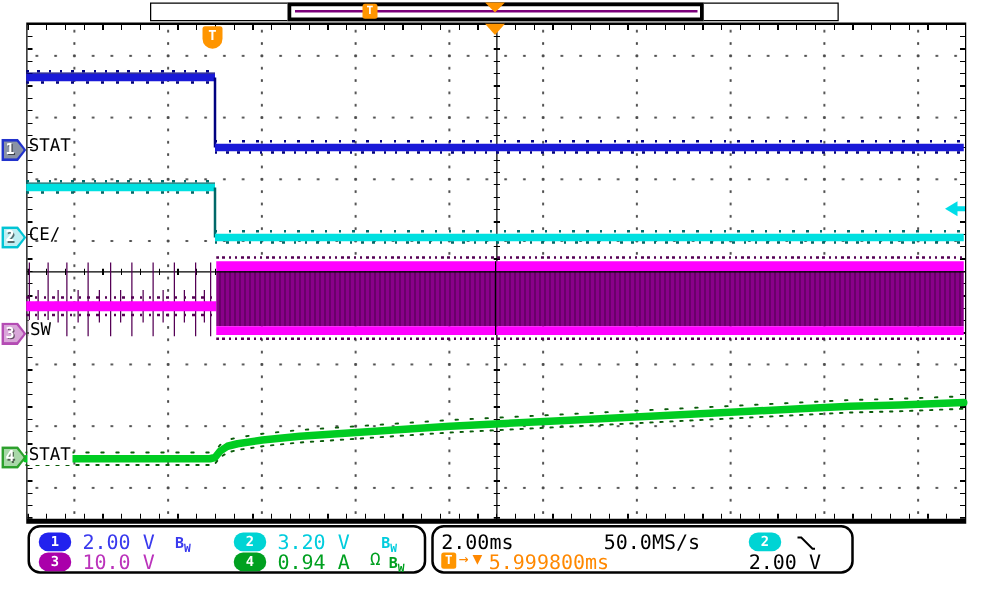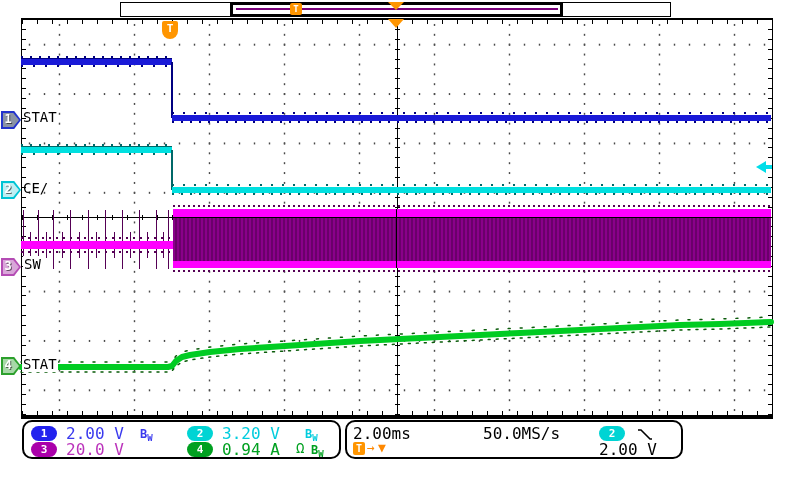--- a/index.html
+++ b/index.html
@@ -205,33 +205,34 @@
   </div>
 
   <div class="abs robox" id="box-ch">
     <span class="oval" style="left:7px;top:4px;background:#2222ee;">1</span>
     <span class="abs c1" style="left:42px;top:2px;">2.00 V</span>
     <span class="abs c1 bw" style="left:116px;top:5px;"><span>B</span><sub>W</sub></span>
     <span class="oval" style="left:163px;top:4px;background:#00d4d4;">2</span>
     <span class="abs c2" style="left:198px;top:2px;">3.20 V</span>
     <span class="abs c2 bw" style="left:281px;top:5px;"><span>B</span><sub>W</sub></span>
     <span class="oval" style="left:7px;top:20px;background:#aa00aa;">3</span>
-    <span class="abs c3" style="left:42px;top:18px;">20.0 V</span>
+    <span class="abs c3" style="left:42px;top:18px;">10.0 V</span>
     <span class="oval" style="left:163px;top:20px;background:#00a020;">4</span>
     <span class="abs c4" style="left:198px;top:18px;">0.94 A</span>
     <span class="abs c4" style="left:272px;top:18px;font-size:14px;">Ω</span>
     <span class="abs c4 bw" style="left:287px;top:21px;"><span>B</span><sub>W</sub></span>
   </div>
 
   <div class="abs robox" id="box-time">
     <span class="abs ck" style="left:6px;top:2px;">2.00ms</span>
     <span class="abs ck" style="left:136px;top:2px;">50.0MS/s</span>
     <span class="oval" style="left:252px;top:4px;background:#00d4d4;">2</span>
     <svg class="slope-svg" style="left:290px;top:5px;" width="16" height="14">
       <path d="M1 3 h3 l9 9 h2" stroke="#000" stroke-width="1.6" fill="none"></path>
     </svg>
     <span class="tchip-sm" style="left:6px;top:20px;">T</span>
     <span class="abs co" style="left:20px;top:18px;font-size:13px;">→</span>
     <span class="abs co" style="left:31px;top:18px;font-size:13px;">▼</span>
+    <span class="abs co" style="left:44px;top:18px;">5.999800ms</span>
     <span class="abs ck" style="left:252px;top:18px;">2.00 V</span>
   </div>
 
 </div>
 
 </body></html>

